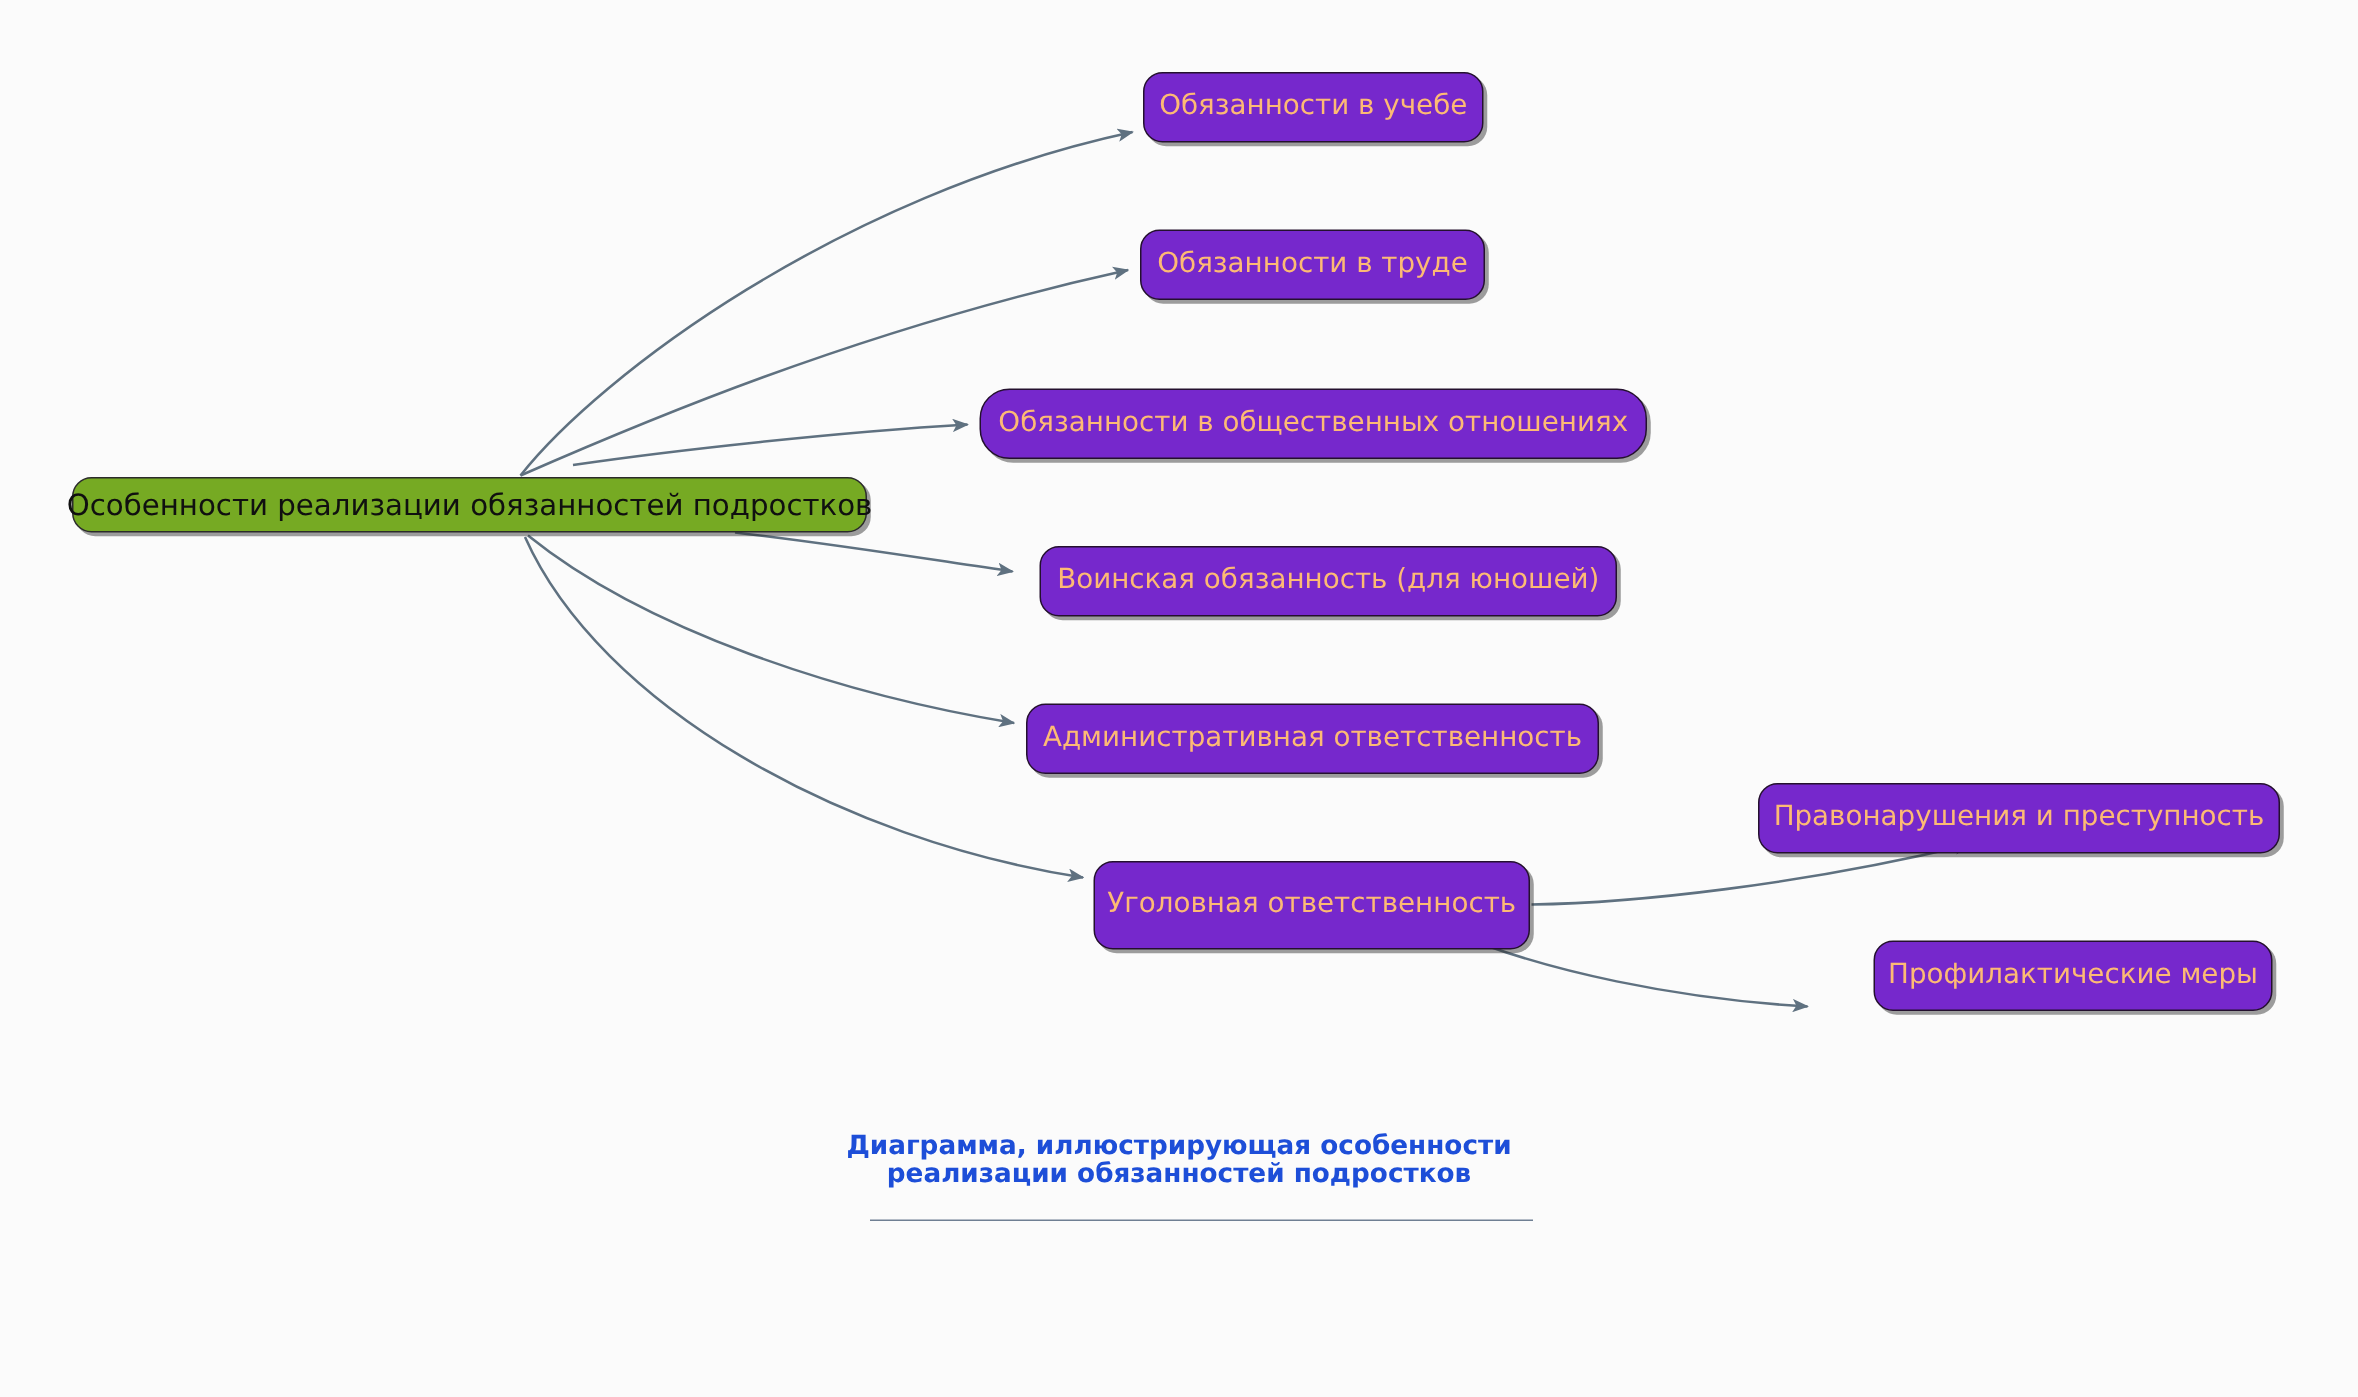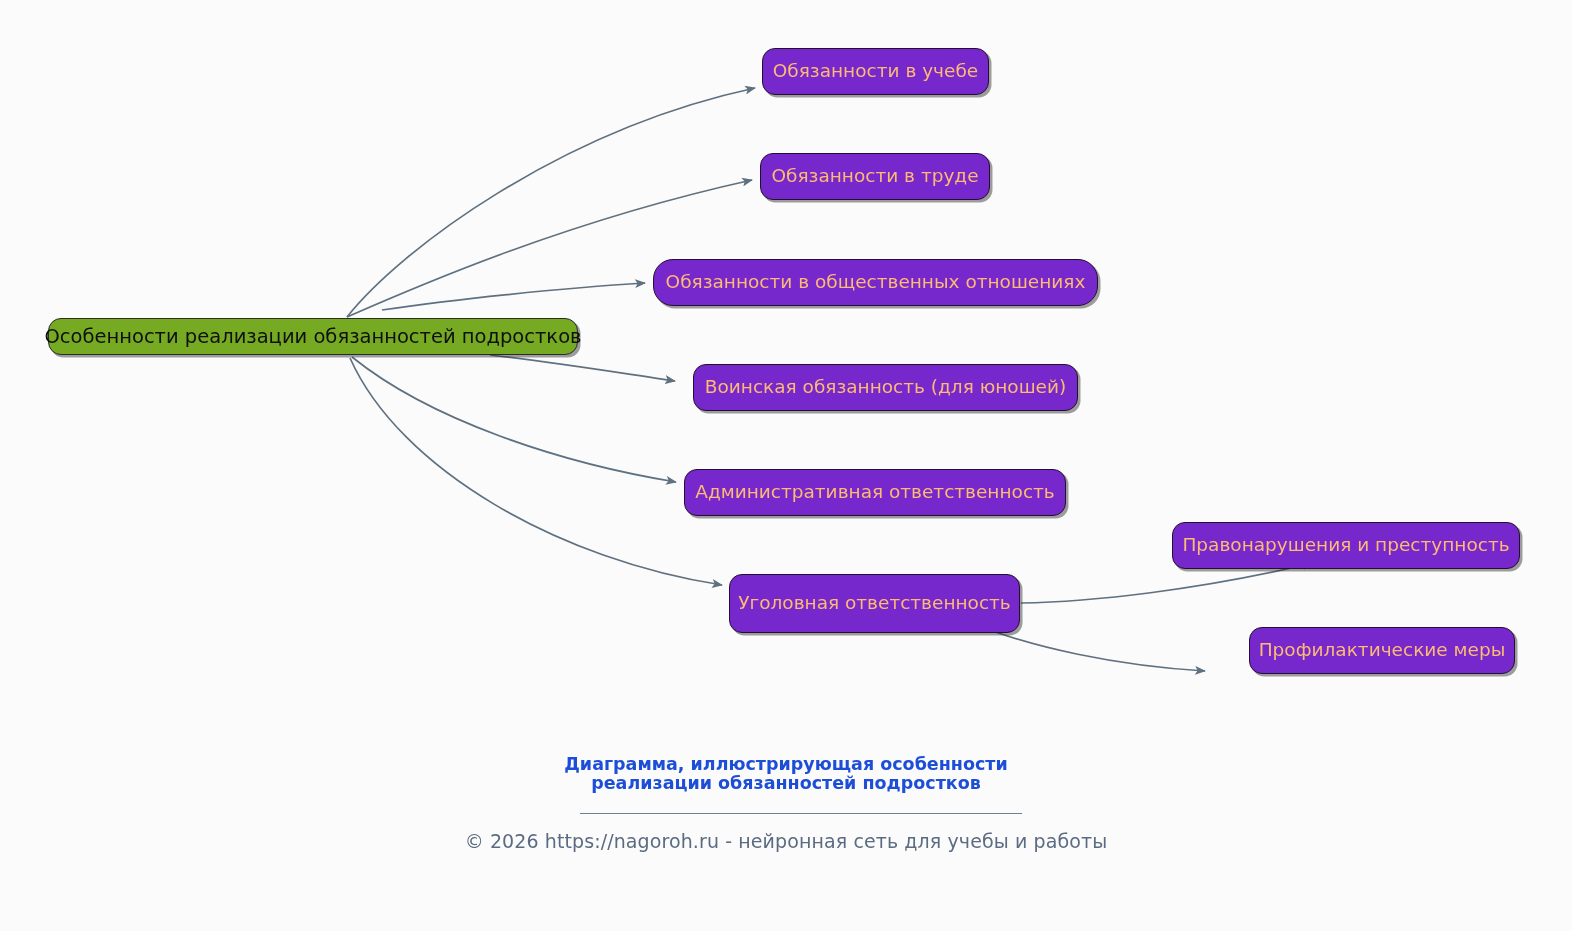--- a/index.html
+++ b/index.html
@@ -156,17 +156,14 @@
     <span class="node-label">Профилактические меры</span>
   </div>
 
   <div id="caption">
     <span class="caption-line">Диаграмма, иллюстрирующая особенности</span>
     <span class="caption-line">реализации обязанностей подростков</span>
   </div>
 
   <div id="caption-rule"></div>
 
-  <div id="footer">
-    <span id="footer-text">© 2026 https://nagoroh.ru - нейронная сеть для учебы и работы</span>
-  </div>
 
 </div>
 
 </body></html>

